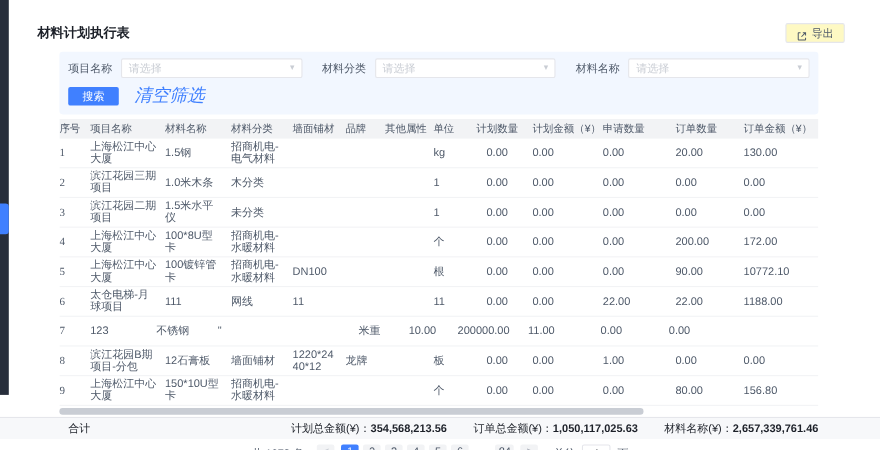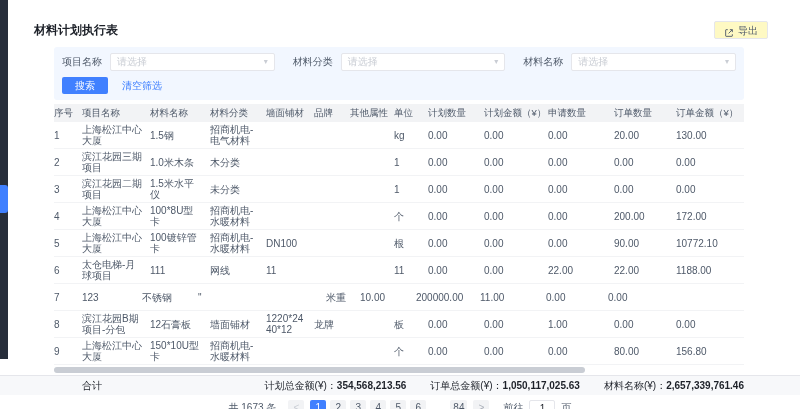--- a/index.html
+++ b/index.html
@@ -22,38 +22,38 @@
   
   .filter-panel { margin:3px 12px 4px 20px; background:#f2f7ff; border-radius:3px; padding:6px 8px; }
   .filter-row { display:flex; gap:18px; }
   .filter-group { flex:1; display:flex; align-items:center; gap:8px; min-width:0; }
   .f-label { font-size:10px; color:#4e5969; white-space:nowrap; }
   .f-select { flex:1; height:18px; background:#fff; border:1px solid #e5e6eb; border-radius:2px; display:flex; align-items:center; justify-content:space-between; padding:0 6px; cursor:pointer; min-width:0; }
   .f-ph { font-size:10px; color:#c9cdd4; }
   .f-chevron { font-size:8px; color:#c9cdd4; line-height:1; }
   .filter-actions { margin-top:6px; display:flex; align-items:center; gap:14px; }
   .search-btn { background:#4080ff; color:#fff; border:none; border-radius:2px; height:17px; padding:0 13px; font-size:10px; cursor:pointer;font-family:Liberation Mono, monospace; }
-  .clear-btn { background:transparent; border:none; color:#4080ff; font-size:10px; cursor:pointer; }
+  .clear-btn { background:transparent; border:none; color:#4080ff; font-size:16px; cursor:pointer;font-style:italic; }
 
   
   .table { margin-left:20px; width:690px; margin-top:4px; overflow:hidden; }
   .thead { display:flex; align-items:center; height:18px; background:#f2f3f5; }
   .th { font-size:9.5px; color:#4e5969; white-space:nowrap; padding-right:8px; flex:none; overflow:hidden; }
   .tr { display:flex; align-items:center; height:27px; border-bottom:1px solid #f2f3f5; overflow:hidden; }
   .td { font-size:10px; line-height:11px; color:#4e5969; padding-right:8px; flex:none; word-break:break-all; max-height:24px; overflow:hidden; }
-  .c0{width:28px;} .c1{width:68px;} .c2{width:60px;} .c3{width:56px;} .c4{width:48px;}
-  .c5{width:36px;} .c6{width:44px;} .c7{width:34px;} .c8{width:56px;} .c9{width:64px;}
+  .c0{width:28px;font-family:Liberation Serif, serif;} .c1{width:68px;} .c2{width:60px;} .c3{width:56px;} .c4{width:48px;}
+  .c5{width:36px;} .c6{width:44px;} .c7{width:34px;} .c8{width:56px;text-align:center;} .c9{width:64px;}
   .c10{width:66px;} .c11{width:62px;} .c12{width:66px;}
 
   
   .hscroll { position:relative; height:10px; margin-left:20px; width:690px; }
   .hthumb { position:absolute; left:0; top:2px; height:6px; width:77%; background:#c9cdd4; border-radius:3px; cursor:pointer; }
 
   
-  .summary { height:20px; background:#f7f8fa; border-top:1px solid #e5e6eb; display:flex; align-items:center; padding:0 56px 0 82px; font-size:10px; }
+  .summary { height:20px; background:#f7f8fa; border-top:1px solid #e5e6eb; display:flex; align-items:center; padding:0 56px 0 62px; font-size:10px; }
   .sum-label { color:#1d2129; }
   .sum-items { margin-left:auto; display:flex; gap:24px; }
   .sum-item { white-space:nowrap; }
   .sum-k { color:#1d2129; }
   .sum-v { color:#1d2129; font-weight:bold; }
 
   
   .pagination { height:26px; display:flex; align-items:center; justify-content:center; gap:6px; font-size:10px; color:#4e5969; background:#fff; }
   .pg-total { margin-right:6px; }
   .pages { display:flex; gap:4px; }

